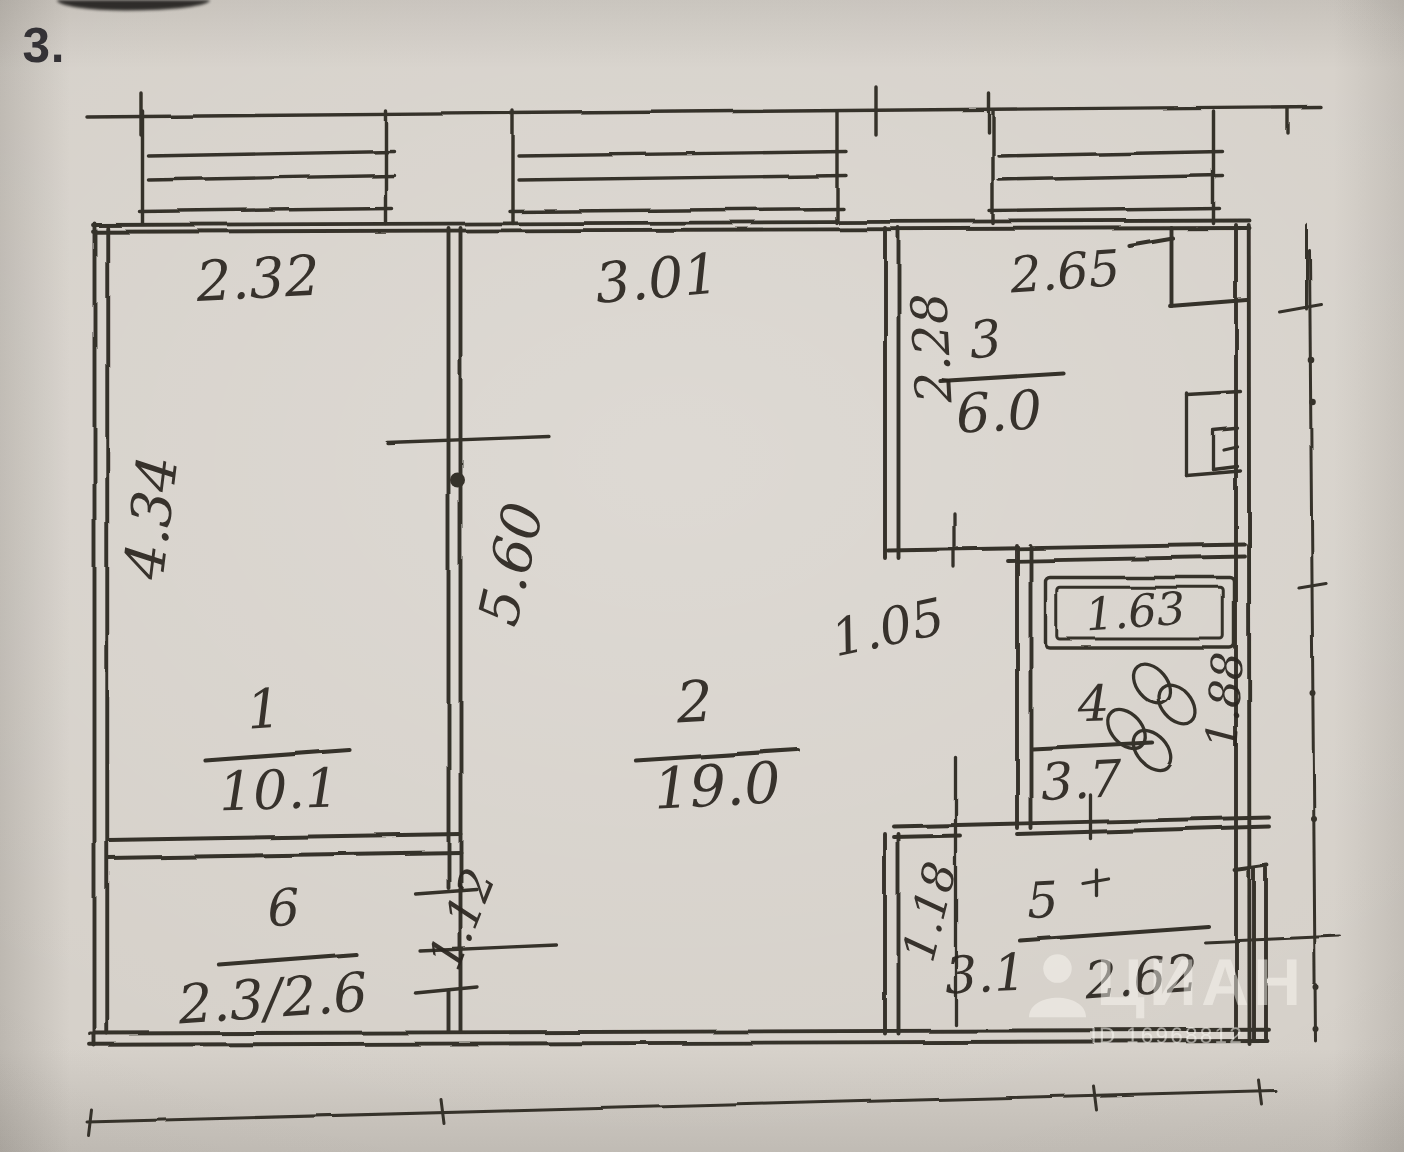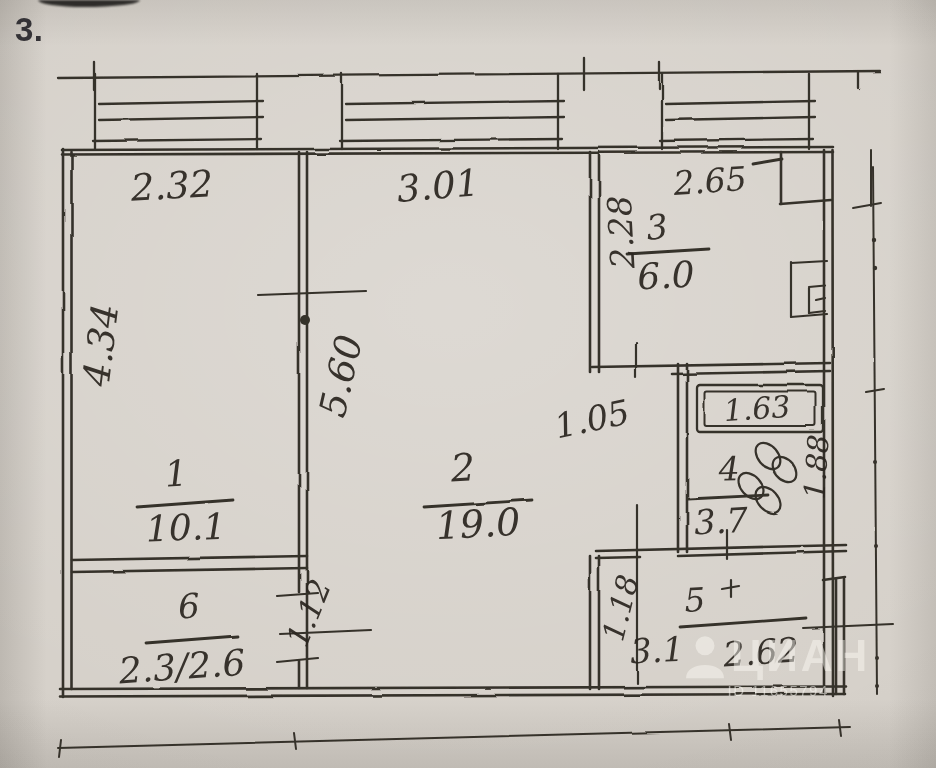--- a/index.html
+++ b/index.html
@@ -208,16 +208,16 @@
   <span class="lbl" style="left:182px;top:667px;font-size:36px;--r:-4deg">2.3/2.6</span>
 
   <div class="wm">
     <div class="wm-row">
       <svg class="wm-icon" viewBox="0 0 24 28">
         <circle cx="12" cy="7.5" r="6"></circle>
         <path d="M0,28 C0,17 24,17 24,28 Z"></path>
       </svg>
       <span class="wm-brand">ЦИАН</span>
     </div>
-    <div class="wm-id">ID 11655794</div>
+    <div class="wm-id">ID 16968812</div>
   </div>
 
 </div>
 
 </body></html>

